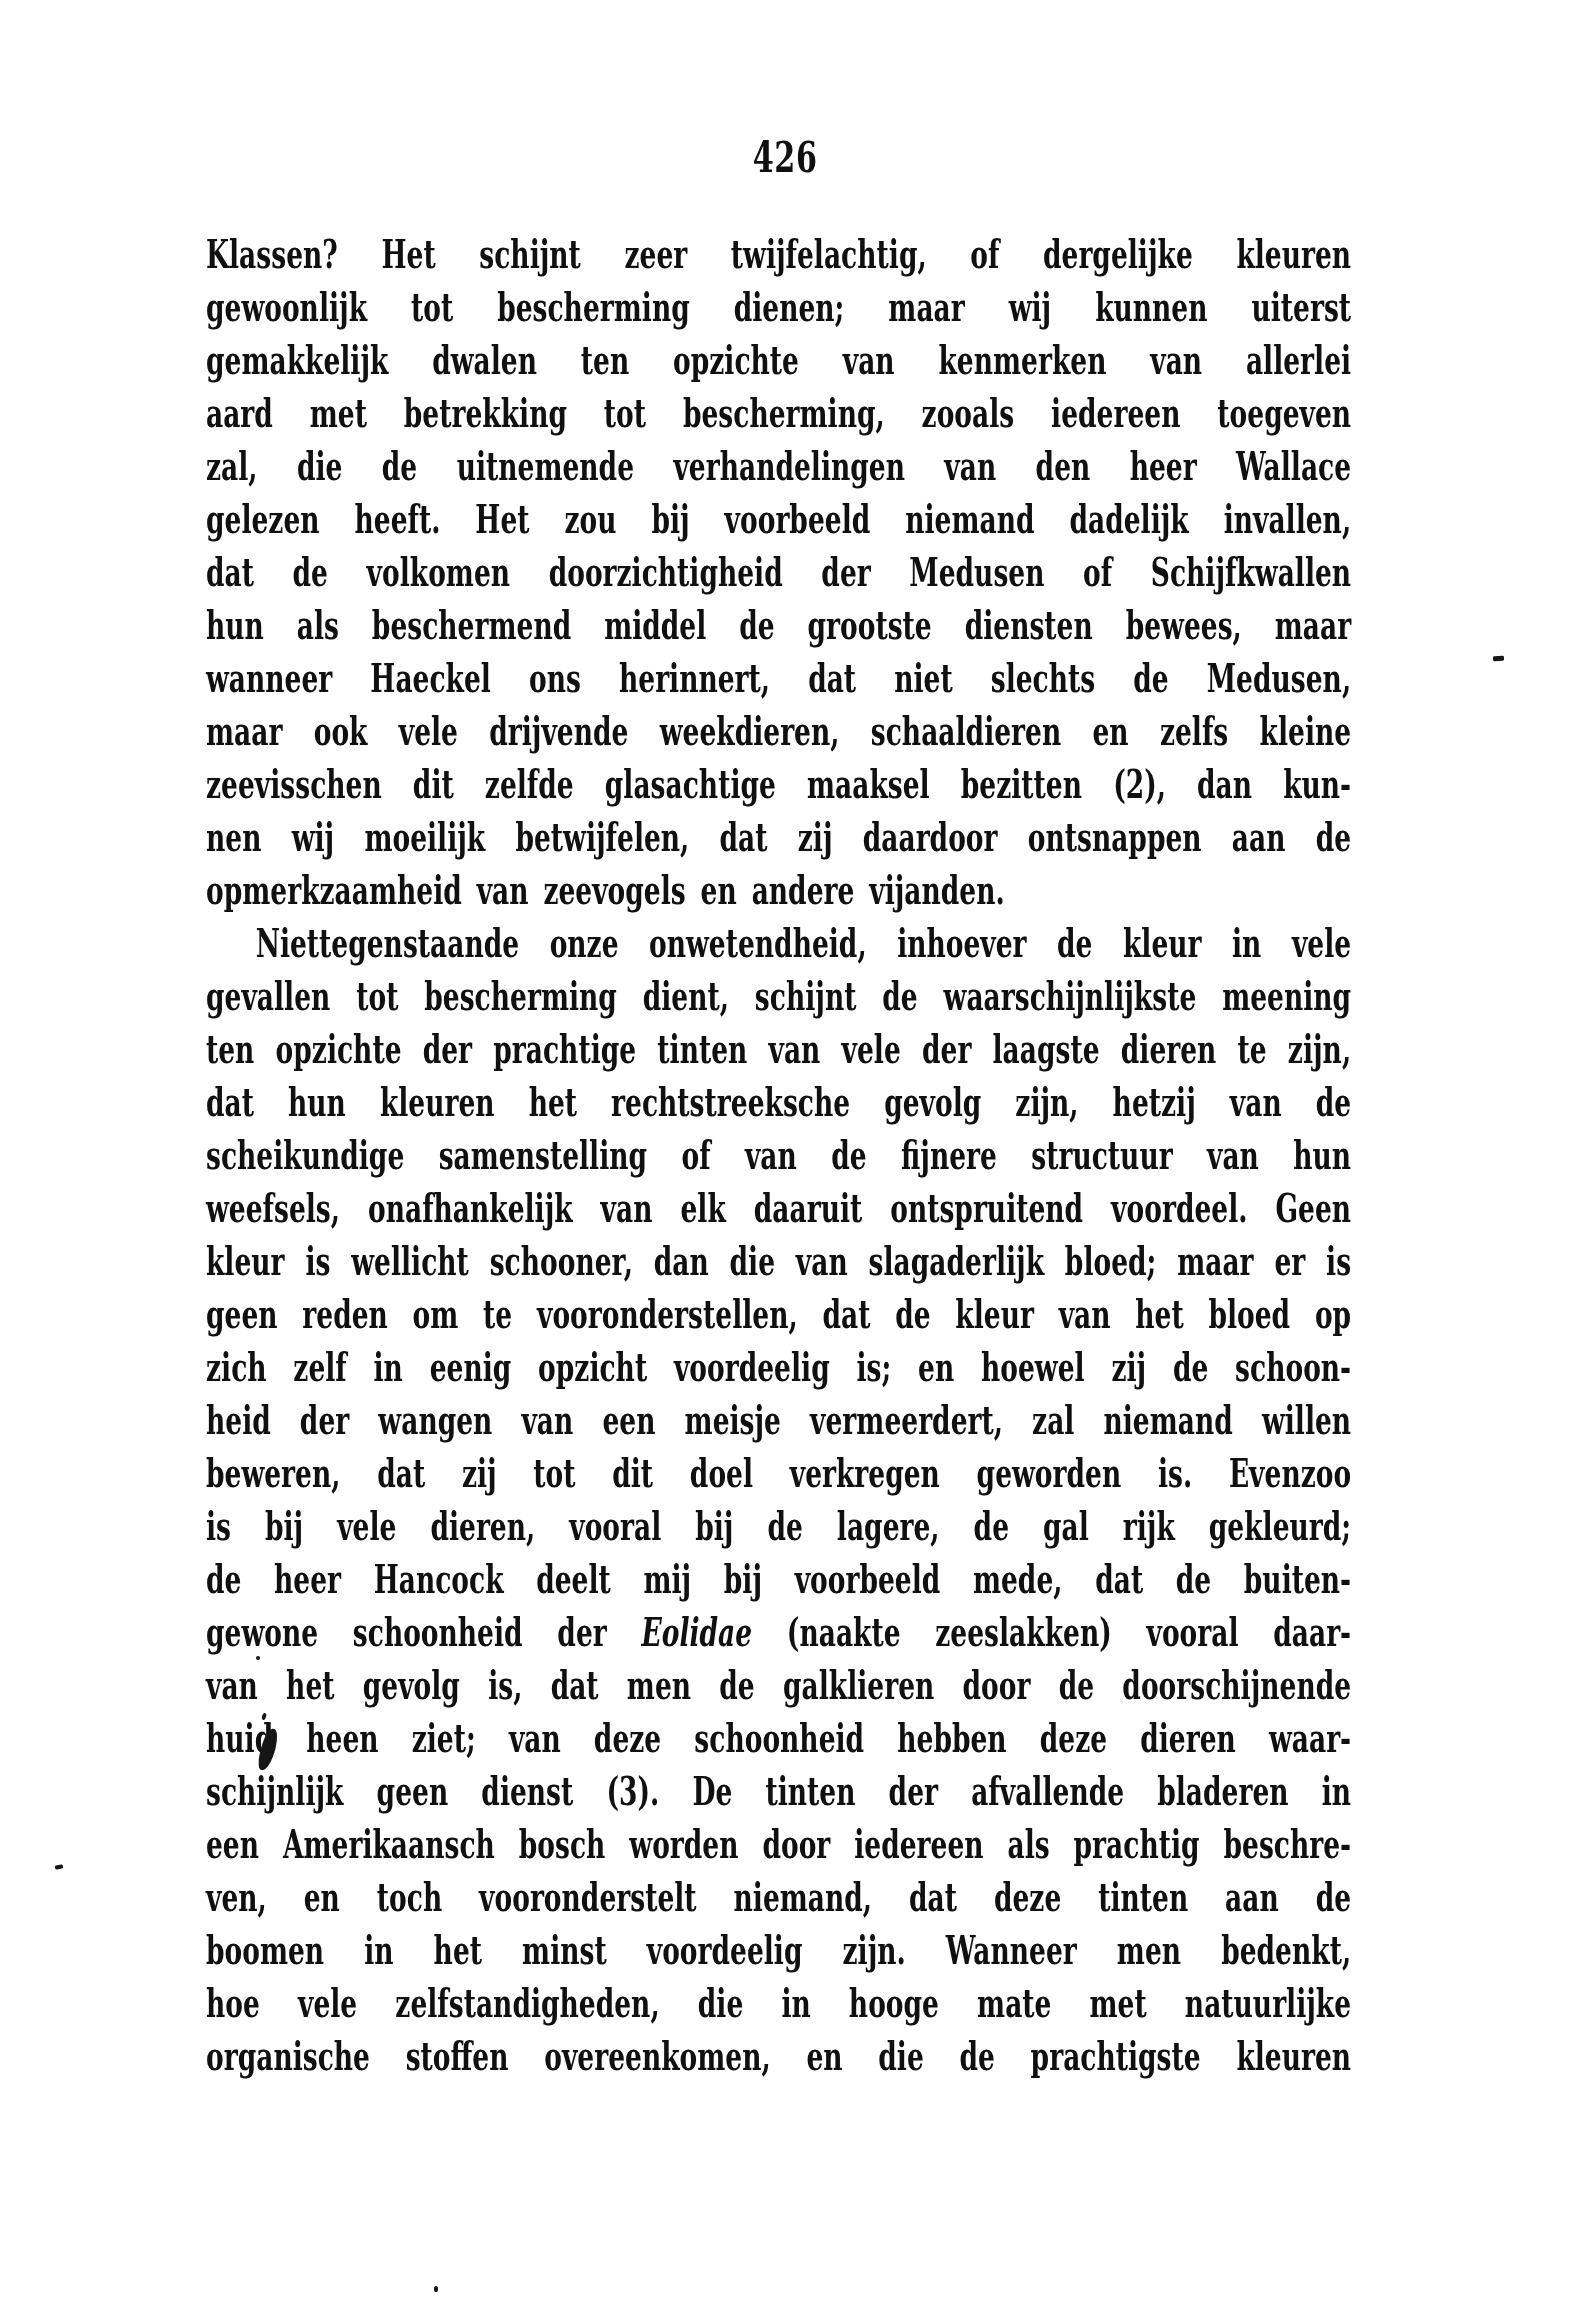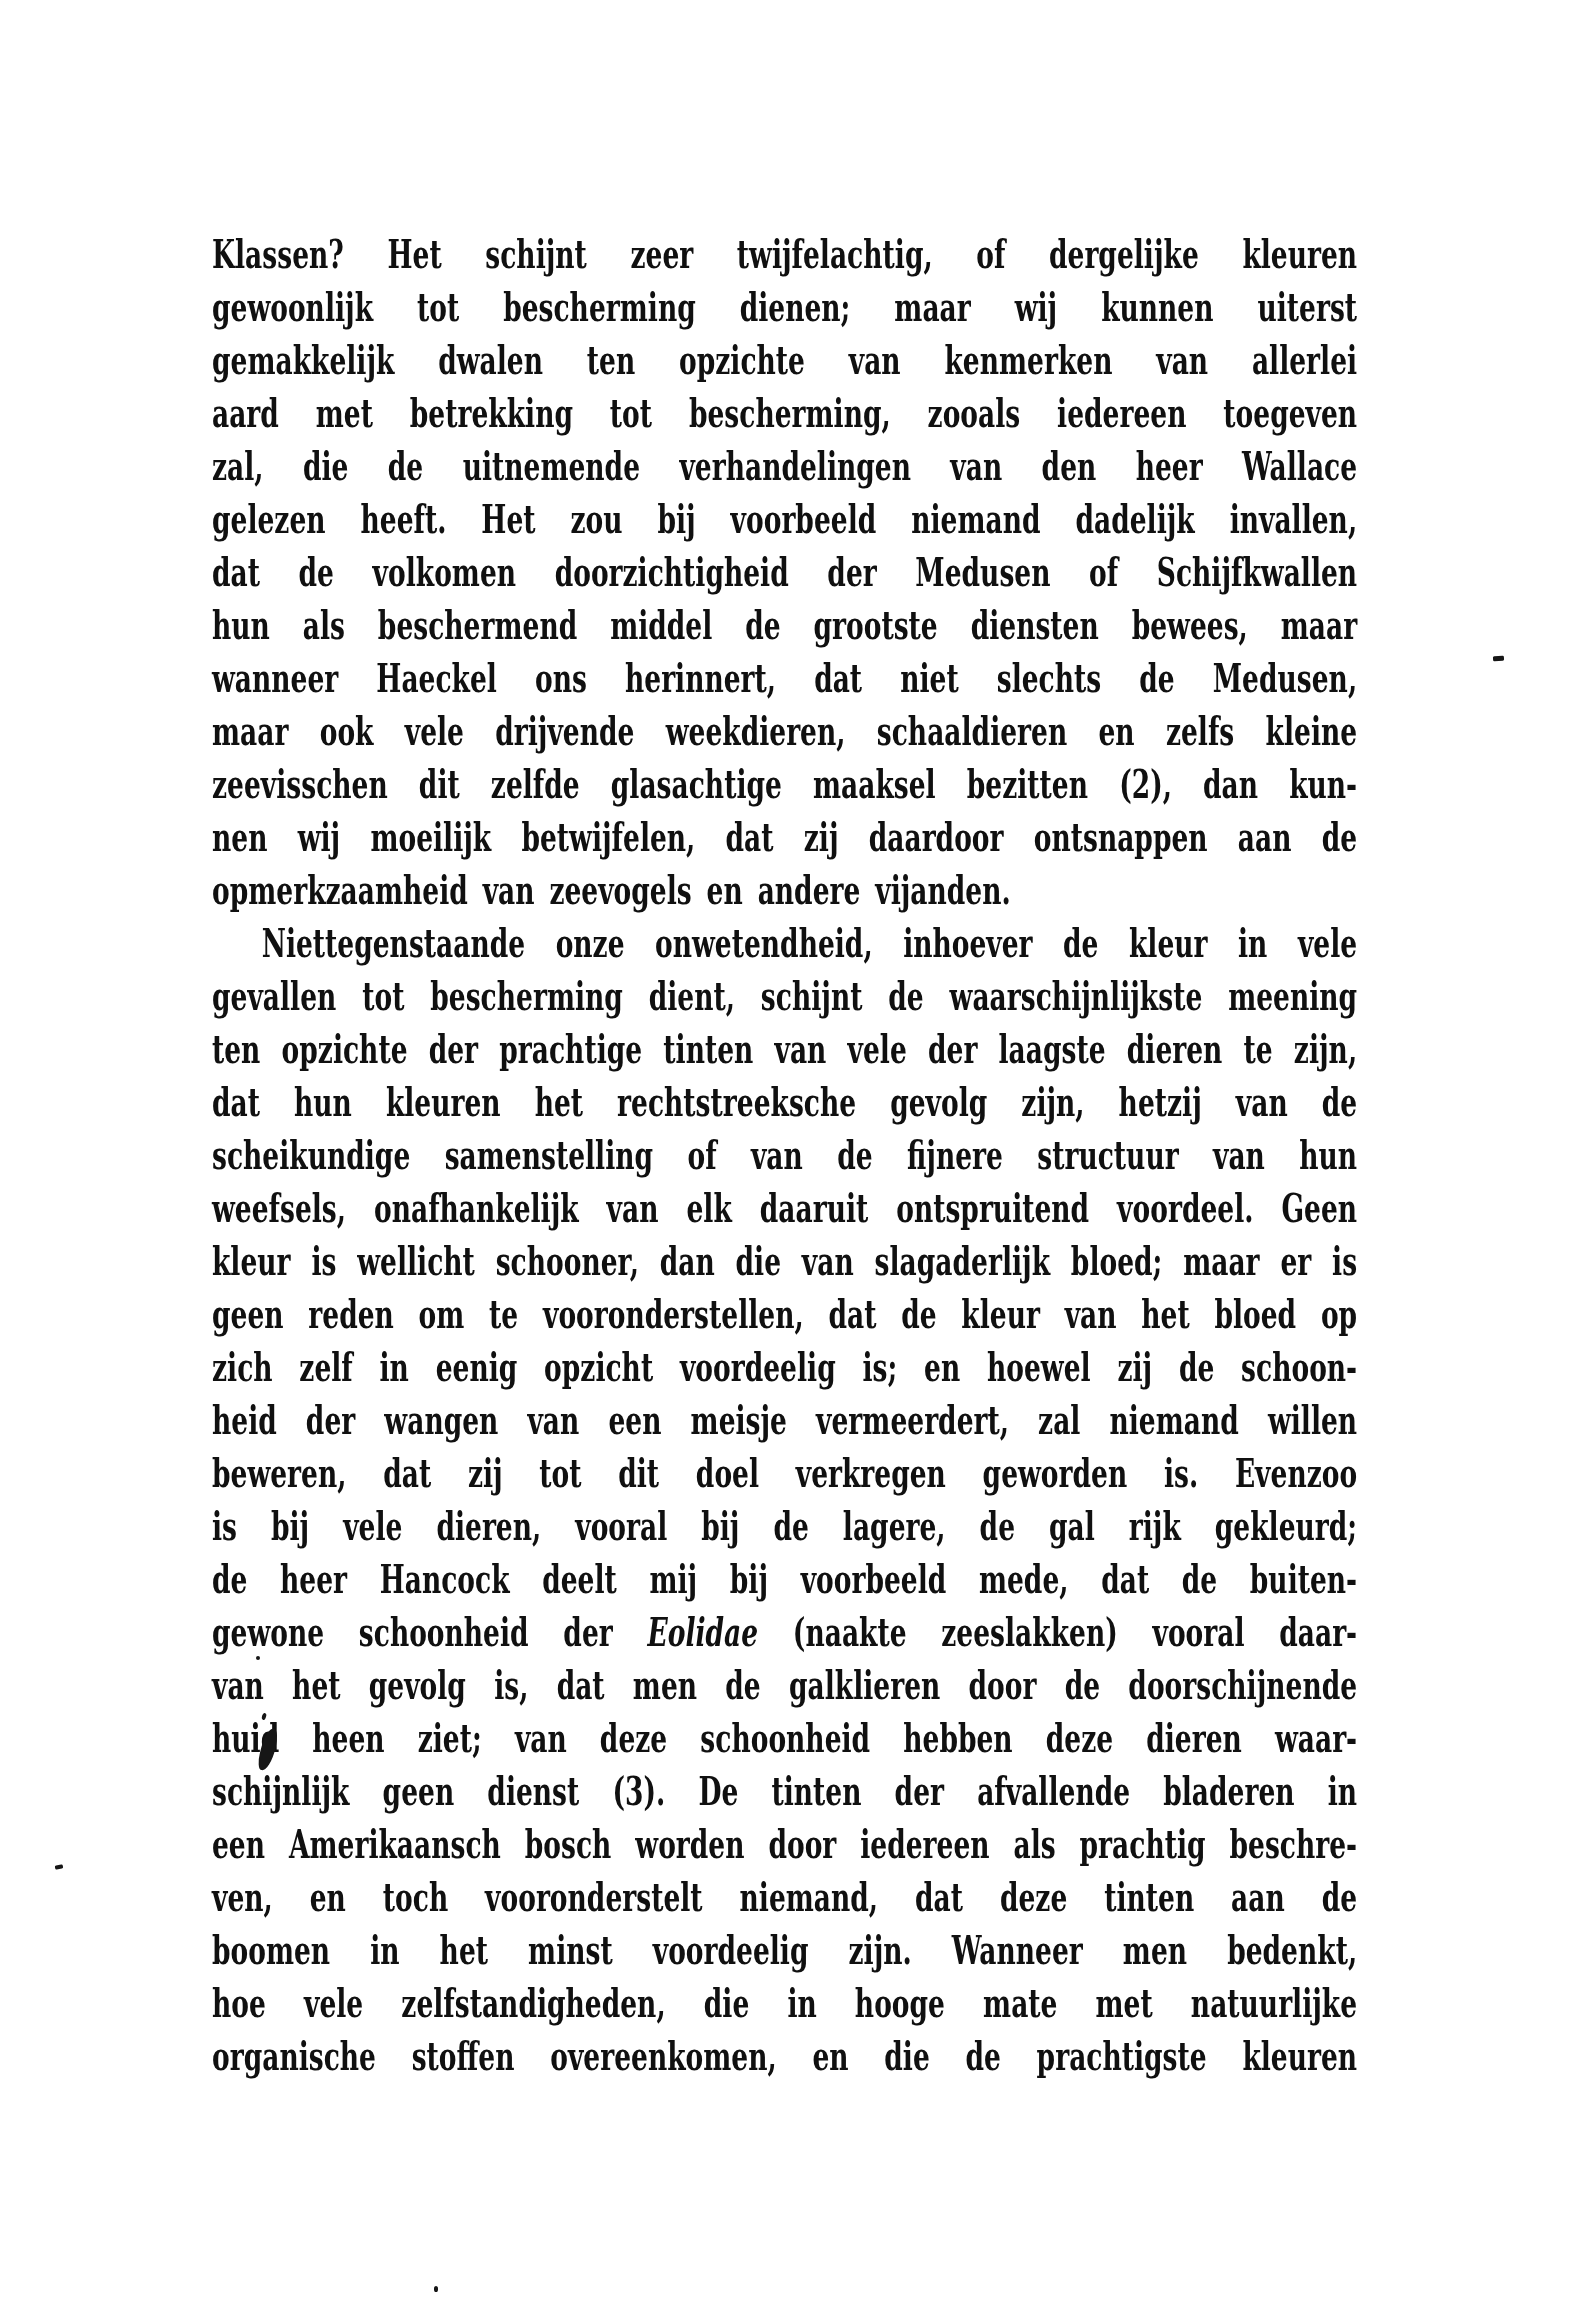--- a/index.html
+++ b/index.html
@@ -27,21 +27,21 @@
     line-height: 1;
     letter-spacing: 0.9px;
   }
   .page-number .squeeze {
     display: inline-block;
     transform: scaleX(0.72);
     transform-origin: 50% 50%;
   }
   .text-block {
     position: absolute;
-    left: 212px;
+    left: 206px;
     top: 228px;
     width: 1145px;
   }
   .line {
     width: 1684px;              
     transform: scaleX(0.68);
     transform-origin: 0 0;
     height: 53px;
     line-height: 53px;
     font-size: 39px;
@@ -97,20 +97,23 @@
     left: 434px; top: 2286px;
     width: 4.2px; height: 6px;
     border-radius: 50%;
   }
 </style>
 </head>
 <body>
 
 <div class="page">
 
+  <div class="page-number">
+    <span class="squeeze">426</span>
+  </div>
 
   <div class="text-block">
       <div class="line">Klassen? Het schijnt zeer twijfelachtig, of dergelijke kleuren</div>
       <div class="line">gewoonlijk tot bescherming dienen; maar wij kunnen uiterst</div>
       <div class="line">gemakkelijk dwalen ten opzichte van kenmerken van allerlei</div>
       <div class="line">aard met betrekking tot bescherming, zooals iedereen toegeven</div>
       <div class="line">zal, die de uitnemende verhandelingen van den heer Wallace</div>
       <div class="line">gelezen heeft. Het zou bij voorbeeld niemand dadelijk invallen,</div>
       <div class="line">dat de volkomen doorzichtigheid der Medusen of Schijfkwallen</div>
       <div class="line">hun als beschermend middel de grootste diensten bewees, maar</div>

